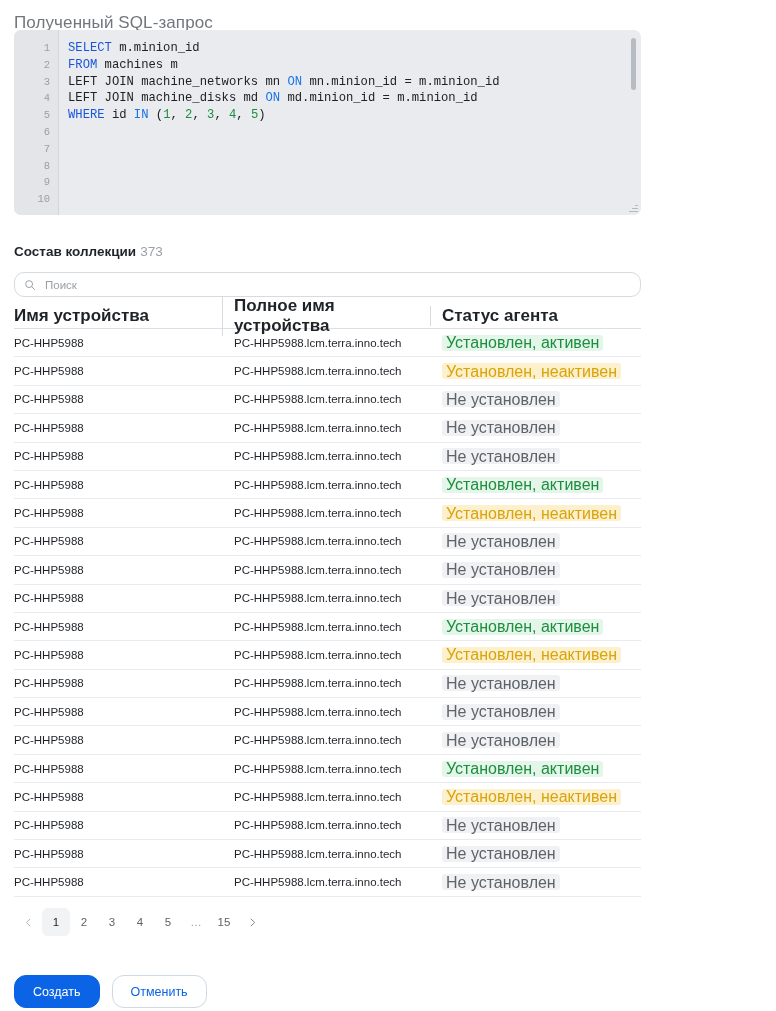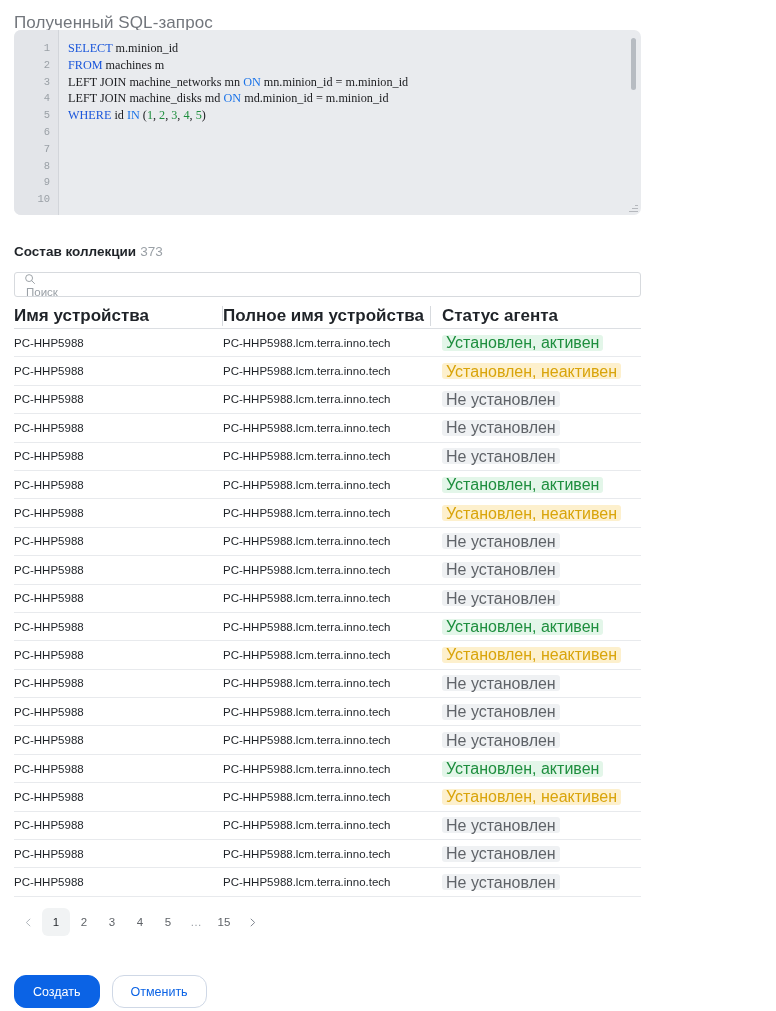--- a/index.html
+++ b/index.html
@@ -38,21 +38,21 @@
     font-size: 10.5px; color: #9aa0a6;
     font-family: "Liberation Mono", "DejaVu Sans Mono", monospace;
   }
   .sql-code {
     position: absolute; left: 45px; top: 0; right: 0; height: 100%;
     padding: 10px 0 0 9px;
   }
   .cl {
     height: 16.8px; line-height: 16.8px;
     font-size: 12.2px; color: #202124; white-space: pre;
-    font-family: Liberation Serif, serif;
+    font-family: Liberation Mono, monospace;
   }
   .kw  { color: #1a56db; }
   .kw2 { color: #1a73e8; }
   .num { color: #1e8e3e; }
   .sql-scrollbar {
     position: absolute; right: 5px; top: 8px;
     width: 5px; height: 52px; border-radius: 3px;
     background: #b7bcc2;
   }
   .sql-resize {
@@ -71,44 +71,43 @@
   .coll-head {
     position: absolute; left: 14px; top: 244px;
     font-size: 13.5px; font-weight: 700; color: #1f2328;
   }
   .coll-count { font-weight: 400; color: #9aa0a6; margin-left: 4px; }
 
   
   .search-box {
     position: absolute; left: 14px; top: 272px;
     width: 627px; height: 25px;
-    border: 1px solid #d7dade; border-radius: 3px;
-    background: #fff; display: flex; align-items: flex-start;
+    border: 1px solid #d7dade; border-radius: 10px;
+    background: #fff; display: flex; align-items: center;
     padding: 0 9px;
-    flex-direction: column;
   }
   .search-icon { width: 12px; height: 12px; flex: 0 0 12px; margin-right: 7px; }
   .search-input {
     border: none; outline: none; background: transparent;
     font-size: 11.5px; color: #1f2328; width: 100%;
     font-family: "Liberation Sans", "DejaVu Sans", sans-serif;
   }
   .search-input::placeholder { color: #9aa0a6; }
 
   
   .tbl { position: absolute; left: 14px; top: 303px; width: 627px; }
   .tr {
     display: flex; align-items: center;
     height: 28.4px;
     border-bottom: 1px solid #e8eaed;
   }
   .tr.head { height: 26px; border-bottom: 1px solid #dcdfe3; }
   .td { font-size: 11.5px; color: #1f2328; padding-left: 0; }
   .c1 { width: 208px; flex: 0 0 208px; }
-  .c2 { width: 208px; flex: 0 0 208px; border-left: 1px solid transparent; }
+  .c2 { width: 208px; flex: 0 0 208px; padding-left: 11px; border-left: 1px solid transparent; }
   .c3 { flex: 1 1 auto; padding-left: 11px; border-left: 1px solid transparent; }
   .tr.head .c2, .tr.head .c3 { border-left: 1px solid #d7dade; }
   .tr.head .td { font-weight: 700; font-size: 17px; color: #1f2328; }
 
   .badge {
     display: inline-block; font-size: 16px; line-height: 13px;
     padding: 1.5px 4px; border-radius: 3px; white-space: nowrap;
   }
   .badge.active    { background: #e3f6e9; color: #1e8e3e; }
   .badge.inactive  { background: #fdf0cd; color: #d9a40b; }

